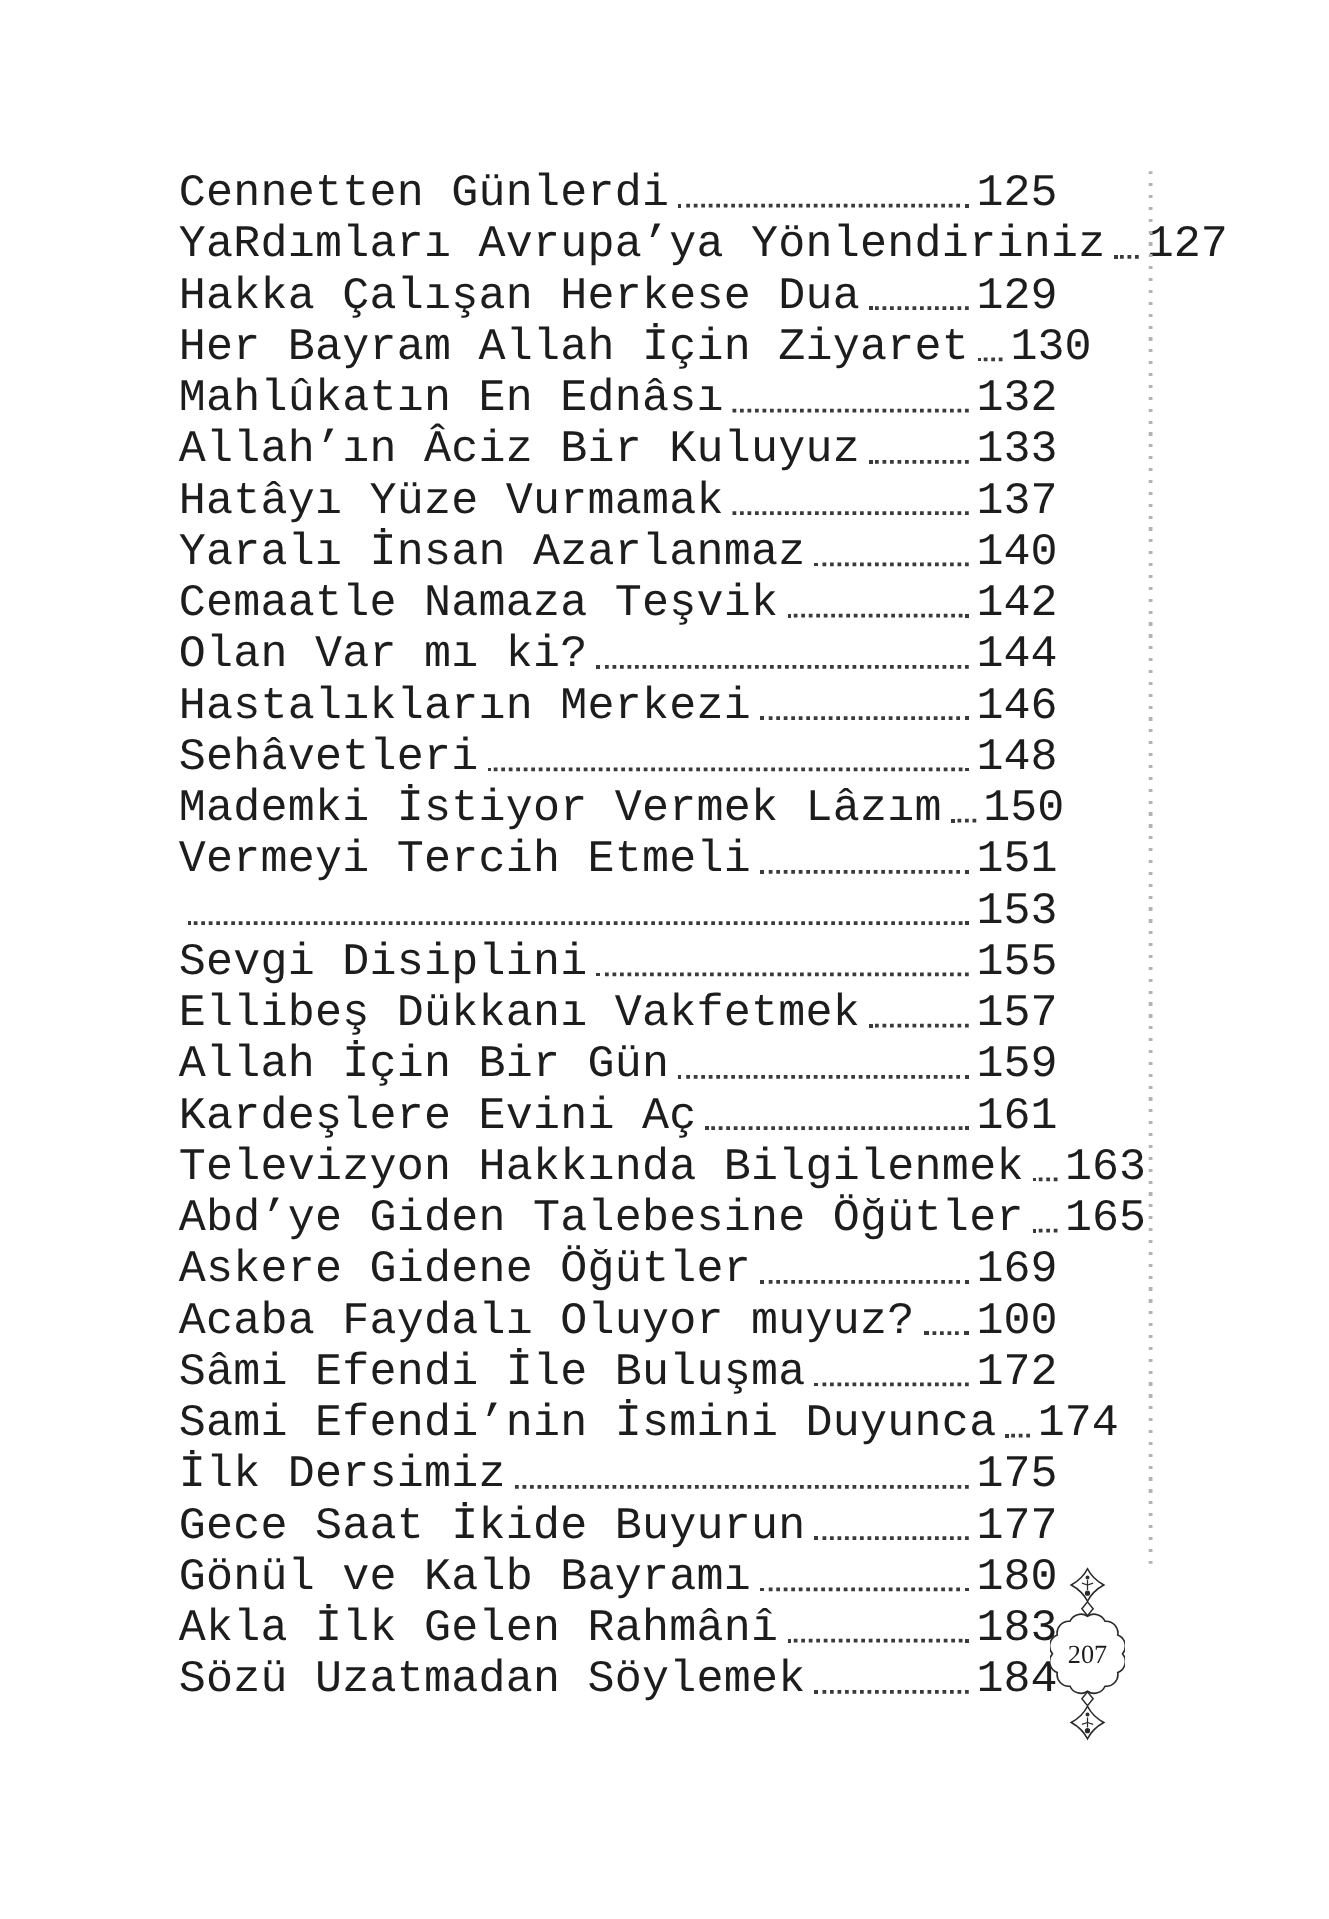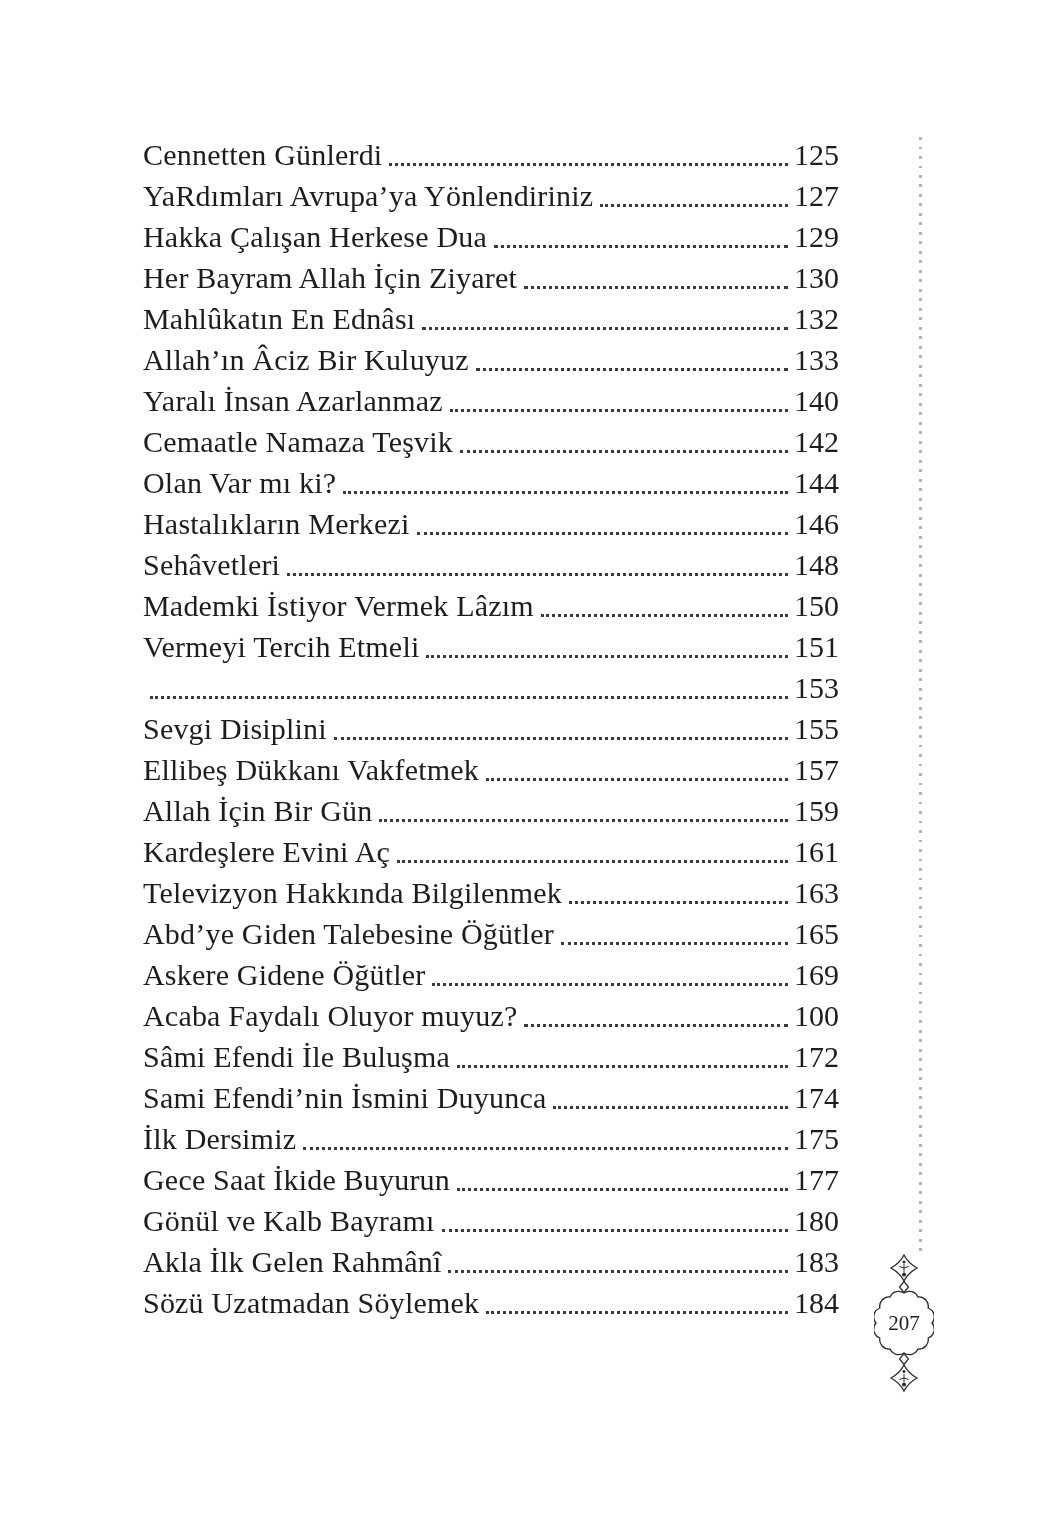--- a/index.html
+++ b/index.html
@@ -20,23 +20,24 @@
   .toc {
     position: absolute;
     left: 143px;
     top: 134px;
     width: 703px;
   }
   .row {
     display: flex;
     align-items: flex-end;
     height: 41px;
-    font-size: 30px;
+    font-size: 36px;
     line-height: 41px;
     white-space: nowrap;
+    font-family: Liberation Mono, monospace;
   }
   .title {
     letter-spacing: 0.2px;
   }
   .leader {
     flex: 1;
     height: 1px;
     border-bottom: 3px dotted #3a3a3a;
     align-self: flex-end;
     margin: 0 6px 9px 7px;
@@ -56,21 +57,21 @@
       to bottom,
       #b3b3b3 0px,
       #b3b3b3 2.5px,
       transparent 2.5px,
       transparent 9.5px
     );
   }
   
   .ornament {
     position: absolute;
-    left: 874px;
+    left: 840px;
     top: 1254px;
     width: 60px;
     height: 140px;
   }
   .ornament svg {
     display: block;
     width: 60px;
     height: 140px;
   }
   .ornament text {
@@ -115,20 +116,25 @@
     <span class="pagenum">132</span>
   </div>
 
   <div class="row">
     <span class="title">Allah’ın Âciz Bir Kuluyuz</span>
     <span class="leader"></span>
     <span class="pagenum">133</span>
   </div>
 
 
+  <div class="row">
+    <span class="title">Hatâyı Yüze Vurmamak</span>
+    <span class="leader"></span>
+    <span class="pagenum">137</span>
+  </div>
 
   <div class="row">
     <span class="title">Yaralı İnsan Azarlanmaz</span>
     <span class="leader"></span>
     <span class="pagenum">140</span>
   </div>
 
   <div class="row">
     <span class="title">Cemaatle Namaza Teşvik</span>
     <span class="leader"></span>

